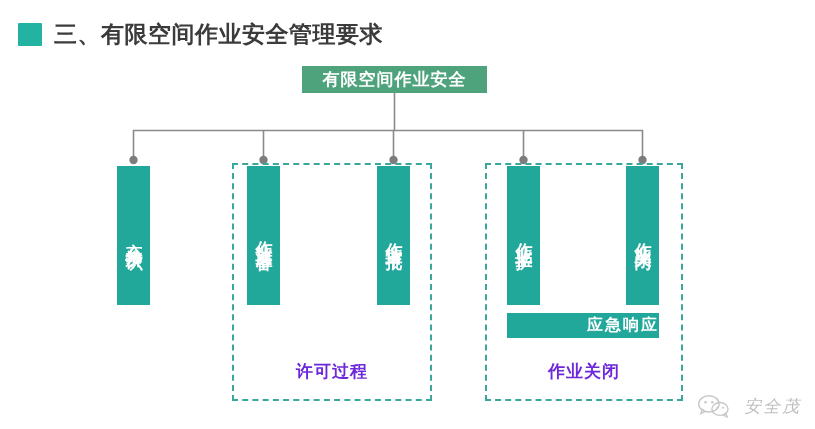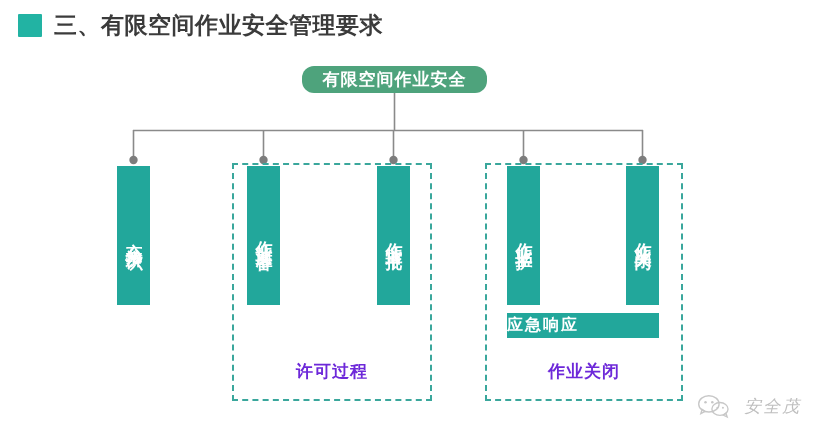--- a/index.html
+++ b/index.html
@@ -6,21 +6,21 @@
   body{
     width:815px;height:429px;
     background:#ffffff;
     font-family:"DejaVu Sans","Liberation Sans",sans-serif;
     overflow:hidden;
     position:relative;
   }
   #stage{position:relative;width:815px;height:429px;overflow:hidden;background:#fff;}
 
   
-  .heading{position:absolute;left:18px;top:14px;display:flex;align-items:flex-end;gap:12px;}
+  .heading{position:absolute;left:18px;top:23px;display:flex;align-items:flex-end;gap:12px;}
   .heading-square{width:24px;height:23px;background:#22b3a3;flex:none;border-radius:1px;}
   .heading-text{
     font-size:23px;font-weight:bold;color:#3b3b3b;letter-spacing:.5px;
     white-space:nowrap;line-height:1;
   }
 
   
   #wires{position:absolute;left:0;top:0;width:815px;height:429px;pointer-events:none;}
 
   
@@ -37,21 +37,20 @@
     letter-spacing:1px;
   }
 
   
   .top-box{
     position:absolute;
     background:#4ea37c;
     display:flex;align-items:center;justify-content:center;
     color:#ffffff;font-size:17px;font-weight:bold;letter-spacing:1px;
     box-sizing:border-box;
-    border-radius:12px;
   }
 
   
   .pillar{
     position:absolute;
     background:#22a79b;
     box-sizing:border-box;
     display:flex;align-items:center;justify-content:center;
   }
   .pillar-text{
@@ -62,21 +61,21 @@
     font-weight:bold;
     letter-spacing:3px;
     line-height:1.05;
     white-space:nowrap;
   }
 
   
   .bar{
     position:absolute;
     background:#22a79b;
-    display:flex;align-items:center;justify-content:flex-start;
+    display:flex;align-items:center;justify-content:flex-end;
     color:#ffffff;font-size:16px;font-weight:bold;letter-spacing:2px;
     box-sizing:border-box;
   }
 
   
   .watermark{
     position:absolute;right:14px;bottom:10px;
     display:flex;align-items:center;gap:13px;
     opacity:.55;
   }

